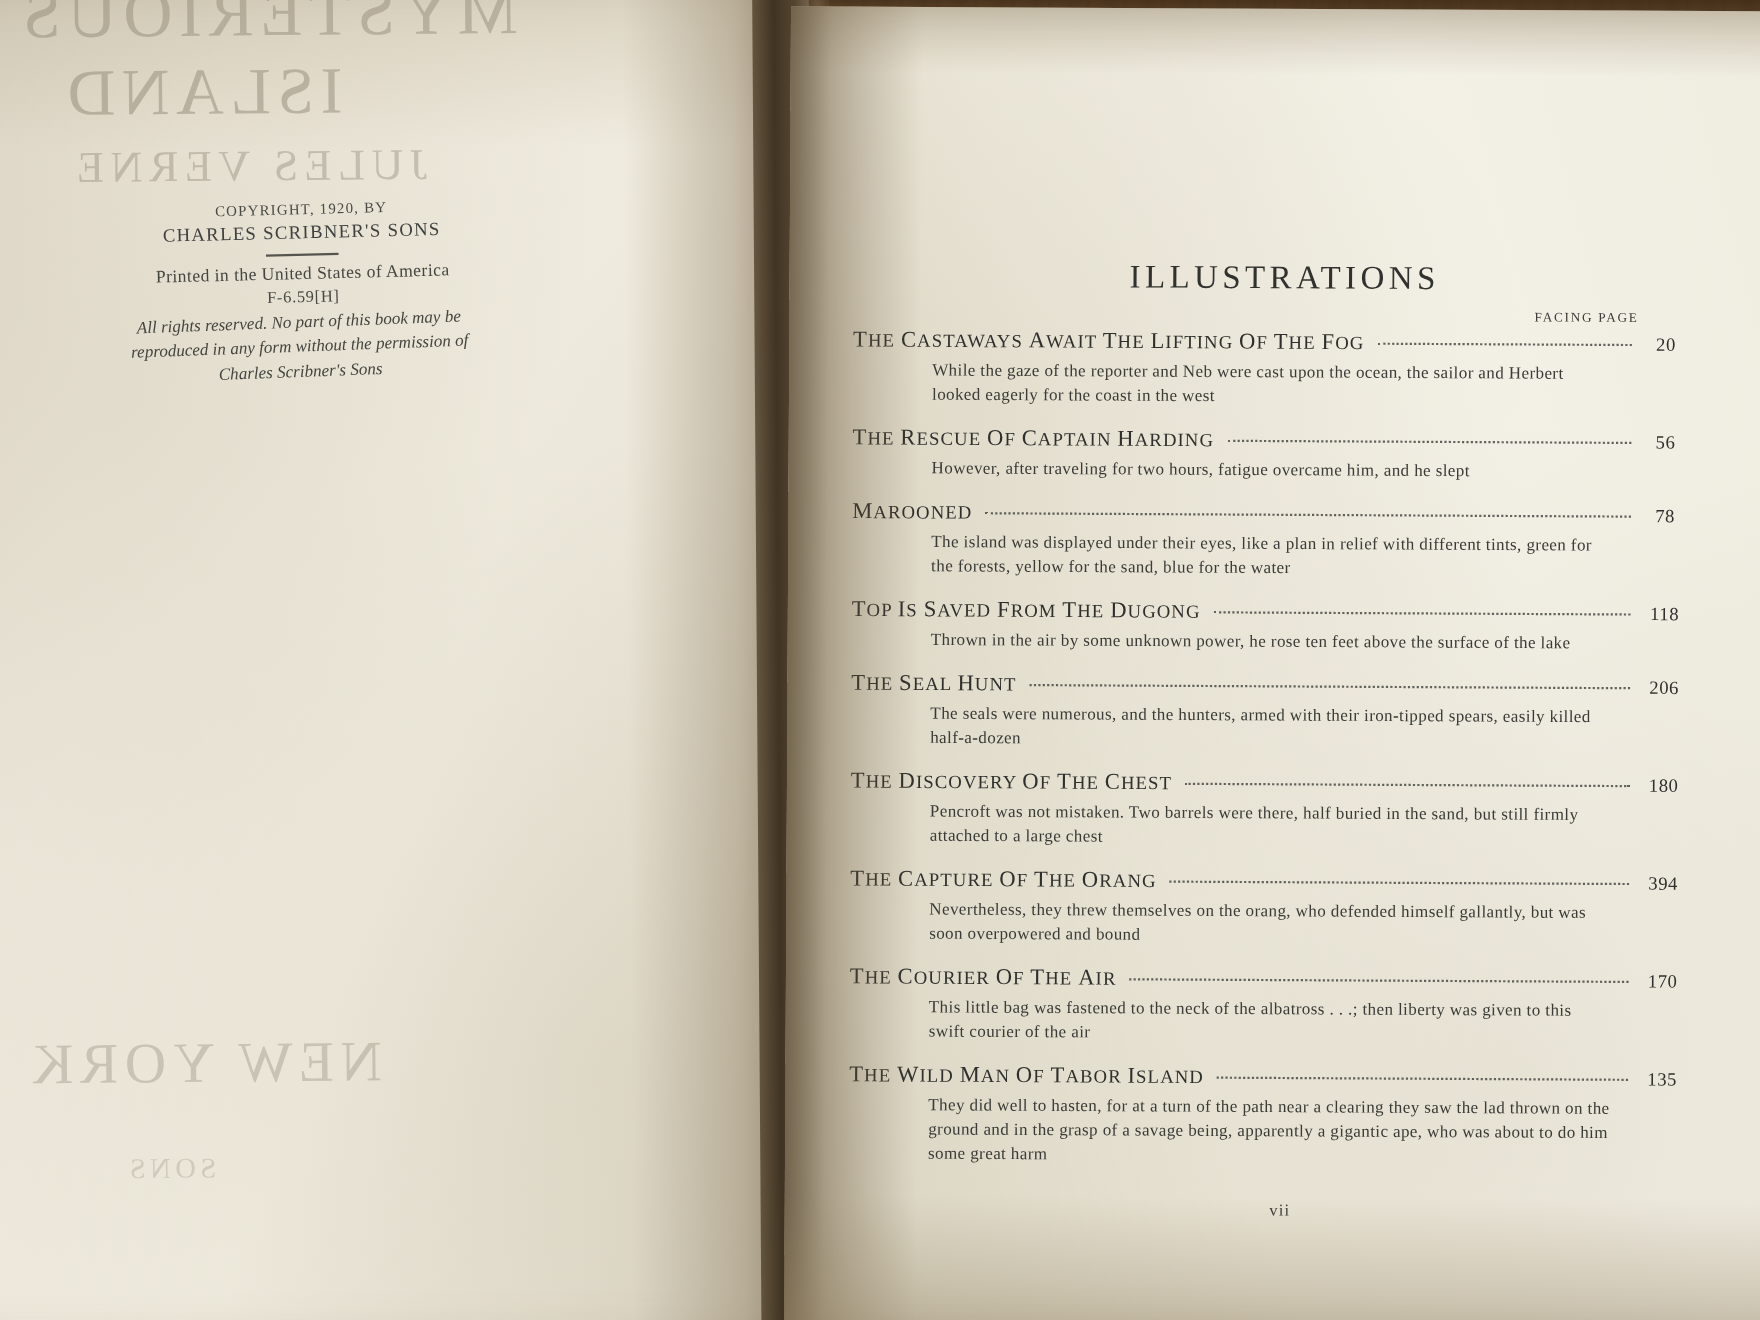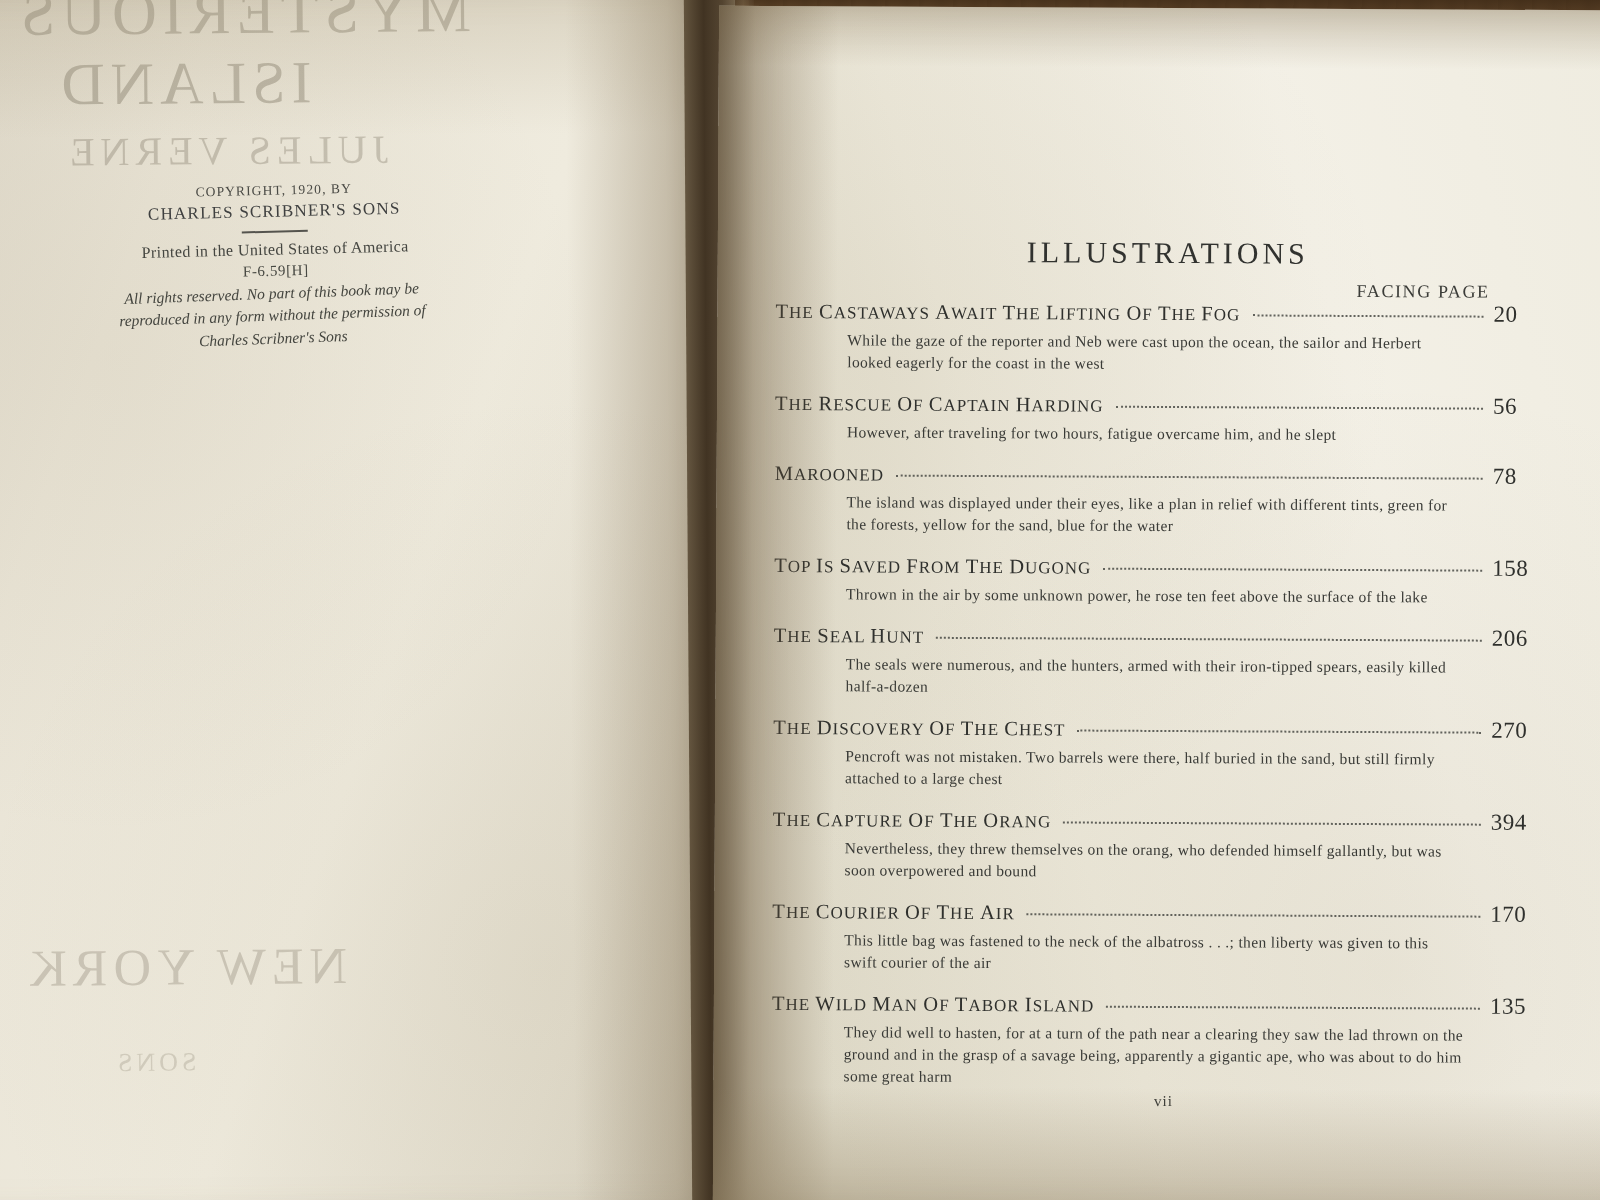--- a/index.html
+++ b/index.html
@@ -181,21 +181,21 @@
     text-align: center;
     font-size: 30px;
     letter-spacing: 4px;
     color: #31322f;
     font-family: "Liberation Serif", serif;
   }
   #facing-label {
     position: absolute;
     right: 128px;
     top: 272px;
-    font-size: 18px;
+    font-size: 12px;
     letter-spacing: 1.6px;
     text-transform: uppercase;
     color: #3b3c38;
   }
 
   #list {
     position: absolute;
     left: 58px;
     top: 292px;
     width: 760px;
@@ -216,24 +216,24 @@
   .entry-title .cap { font-size: 20.5px; }
   .leader {
     flex: 1 1 auto;
     margin: 0 10px 0 12px;
     border-bottom: 2px dotted #4a4b46;
     transform: translateY(-4px);
     min-width: 40px;
     opacity: .85;
   }
   .entry-page {
-    font-size: 23px;
+    font-size: 17px;
     color: #2f302d;
     width: 42px;
-    text-align: left;
+    text-align: center;
     letter-spacing: .5px;
   }
   .entry-desc {
     margin: 5px 0 0 72px;
     font-size: 15.5px;
     line-height: 1.42;
     color: #3a3b37;
     letter-spacing: .35px;
     max-width: 620px;
     font-family: "Liberation Serif", serif;
@@ -320,39 +320,39 @@
           <span class="leader"></span>
           <span class="entry-page">78</span>
         </div>
         <div class="entry-desc">The island was displayed under their eyes, like a plan in relief with different tints, green for the forests, yellow for the sand, blue for the water</div>
       </div>
 
       <div class="entry">
         <div class="entry-head">
           <span class="entry-title"><span class="cap">T</span>op <span class="cap">I</span>s <span class="cap">S</span>aved <span class="cap">f</span>rom <span class="cap">t</span>he <span class="cap">D</span>ugong</span>
           <span class="leader"></span>
-          <span class="entry-page">158</span>
+          <span class="entry-page">118</span>
         </div>
         <div class="entry-desc">Thrown in the air by some unknown power, he rose ten feet above the surface of the lake</div>
       </div>
 
       <div class="entry">
         <div class="entry-head">
           <span class="entry-title"><span class="cap">T</span>he <span class="cap">S</span>eal <span class="cap">H</span>unt</span>
           <span class="leader"></span>
           <span class="entry-page">206</span>
         </div>
         <div class="entry-desc">The seals were numerous, and the hunters, armed with their iron-tipped spears, easily killed half-a-dozen</div>
       </div>
 
       <div class="entry">
         <div class="entry-head">
           <span class="entry-title"><span class="cap">T</span>he <span class="cap">D</span>iscovery <span class="cap">o</span>f <span class="cap">t</span>he <span class="cap">C</span>hest</span>
           <span class="leader"></span>
-          <span class="entry-page">270</span>
+          <span class="entry-page">180</span>
         </div>
         <div class="entry-desc">Pencroft was not mistaken.  Two barrels were there, half buried in the sand, but still firmly attached to a large chest</div>
       </div>
 
       <div class="entry">
         <div class="entry-head">
           <span class="entry-title"><span class="cap">T</span>he <span class="cap">C</span>apture <span class="cap">o</span>f <span class="cap">t</span>he <span class="cap">O</span>rang</span>
           <span class="leader"></span>
           <span class="entry-page">394</span>
         </div>

